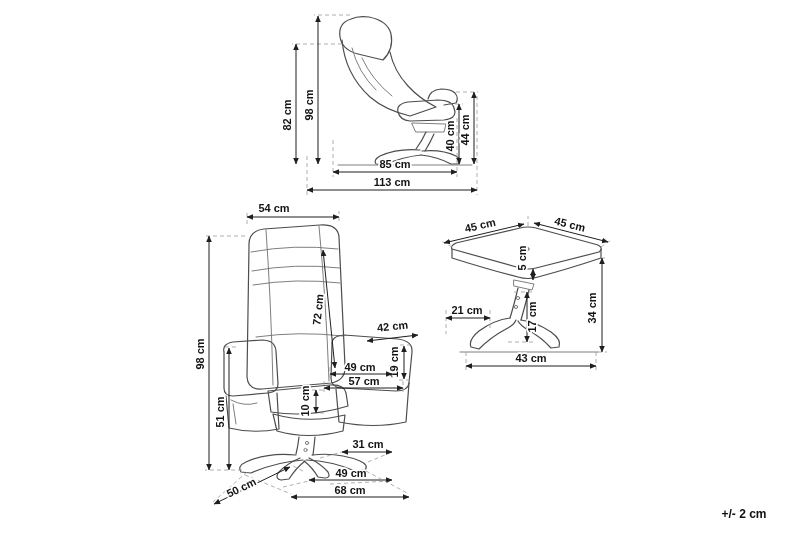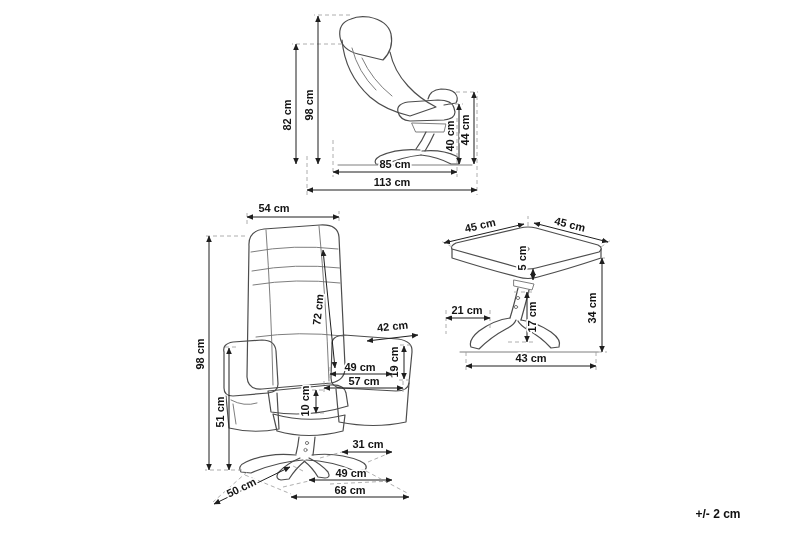--- a/index.html
+++ b/index.html
@@ -5,21 +5,21 @@
   html,body{margin:0;padding:0;background:#fff;}
   .canvas{position:relative;width:800px;height:533px;background:#ffffff;overflow:hidden;
           font-family:"Liberation Sans",sans-serif;}
   svg{position:absolute;left:0;top:0;}
   .draw{fill:none;stroke:#4d4d4d;stroke-width:1.2;stroke-linejoin:round;stroke-linecap:round;}
   .detail{fill:none;stroke:#6f6f6f;stroke-width:.9;stroke-linejoin:round;stroke-linecap:round;}
   .dim{stroke:#1f1f1f;stroke-width:1;fill:none;}
   .ext{stroke:#9a9a9a;stroke-width:.8;stroke-dasharray:4 3;fill:none;}
   .lbl{font-family:"Liberation Sans",sans-serif;font-size:11px;font-weight:bold;fill:#141414;
        stroke:#ffffff;stroke-width:3.5px;paint-order:stroke;stroke-linejoin:round;text-anchor:middle;}
-  .note{position:absolute;left:676px;top:507px;width:84px;text-align:center;
+  .note{position:absolute;left:702px;top:507px;width:84px;text-align:center;
         font-size:12px;font-weight:bold;color:#111;}
 </style>
 </head>
 <body>
 
 <div class="canvas">
 <svg width="800" height="533" viewBox="0 0 800 533">
   <defs>
     <marker id="arw" viewBox="0 0 8 8" refX="7.5" refY="4" markerWidth="6.5" markerHeight="6.5" orient="auto-start-reverse">
       <path d="M0,0.5 L8,4 L0,7.5 Z" fill="#1f1f1f" stroke="none"></path>

